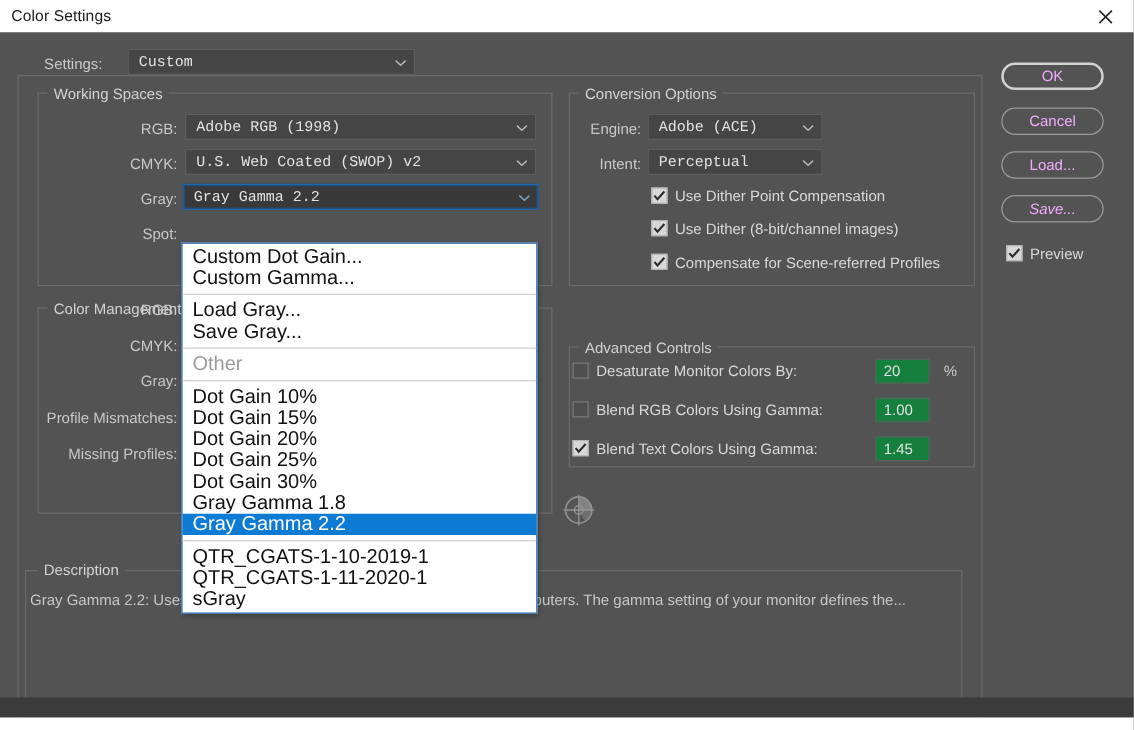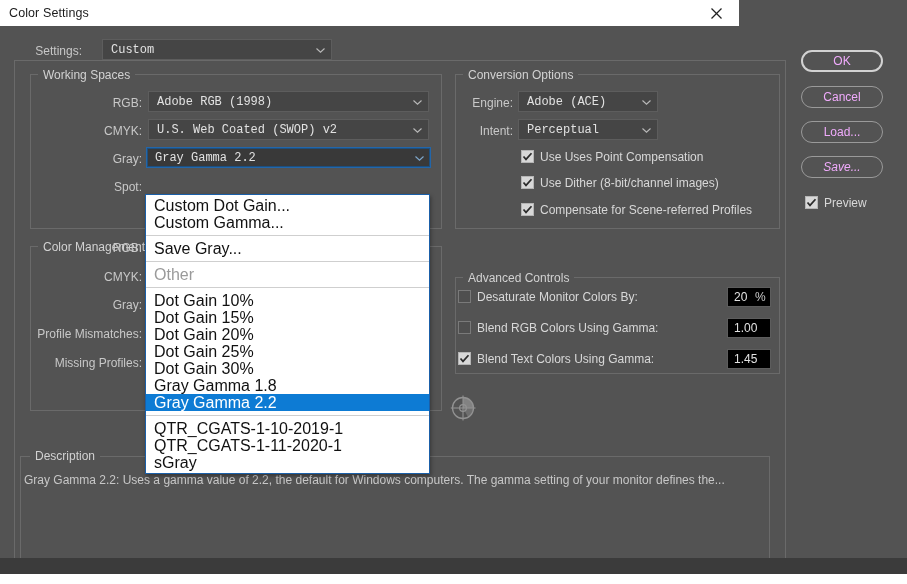--- a/index.html
+++ b/index.html
@@ -18,21 +18,21 @@
   
   #window {
     position: absolute;
     left: 0; top: 0;
     width: 907px; height: 584px;
     background: #535353;
   }
   #titlebar {
     position: absolute;
     left: 0; top: 0;
-    width: 739px; height: 26px;
+    width: 907px; height: 26px;
     background: #ffffff;
     text-decoration: underline;
   }
   #title-text {
     position: absolute;
     left: 9px; top: 6px;
     font-size: 12.5px;
     color: #1b1b1b;
     letter-spacing: 0.1px;
   }
@@ -143,25 +143,24 @@
     position: absolute;
     font-size: 12px;
     color: #d8d8d8;
     white-space: nowrap;
   }
 
   
   .numfield {
     position: absolute;
     height: 20px;
-    background: #000000;
+    background: #15803d;
     border: 1px solid #5d5d5d;
     box-sizing: border-box;
     cursor: text;
-    margin-left: 27px;
   }
   .numfield span {
     position: absolute;
     left: 6px; top: 2px;
     font-size: 12px;
     color: #e2e2e2;
   }
 
   
   .rbtn {
@@ -323,21 +322,21 @@
       <svg class="carrow" viewBox="0 0 9 5">
         <path d="M0.5 0.5 L4.5 4.2 L8.5 0.5" fill="none" stroke="#b9b9b9" stroke-width="1.1"></path>
       </svg>
     </div>
 
     <div class="cb on" style="left:521px; top:124px;">
       <svg width="11" height="11" viewBox="0 0 11 11">
         <path d="M1.5 5.5 L4 8.4 L9.5 2.2" fill="none" stroke="#2b2b2b" stroke-width="1.7"></path>
       </svg>
     </div>
-    <div class="cbtext" style="left:540px; top:124px;">Use Uses Point Compensation</div>
+    <div class="cbtext" style="left:540px; top:124px;">Use Dither Point Compensation</div>
 
     <div class="cb on" style="left:521px; top:150px;">
       <svg width="11" height="11" viewBox="0 0 11 11">
         <path d="M1.5 5.5 L4 8.4 L9.5 2.2" fill="none" stroke="#2b2b2b" stroke-width="1.7"></path>
       </svg>
     </div>
     <div class="cbtext" style="left:540px; top:150px;">Use Dither (8-bit/channel images)</div>
 
     <div class="cb on" style="left:521px; top:177px;">
       <svg width="11" height="11" viewBox="0 0 11 11">
@@ -394,20 +393,21 @@
       </svg>
     </div>
     <div class="cbtext" style="left:824px; top:170px;">Preview</div>
 
     <div id="dropdown">
 
       <div class="dd-item">Custom Dot Gain...</div>
       <div class="dd-item">Custom Gamma...</div>
       <div class="dd-sep"></div>
 
+      <div class="dd-item">Load Gray...</div>
       <div class="dd-item">Save Gray...</div>
       <div class="dd-sep"></div>
 
       <div class="dd-item muted">Other</div>
       <div class="dd-sep"></div>
 
       <div class="dd-item">Dot Gain 10%</div>
       <div class="dd-item">Dot Gain 15%</div>
       <div class="dd-item">Dot Gain 20%</div>
       <div class="dd-item">Dot Gain 25%</div>

